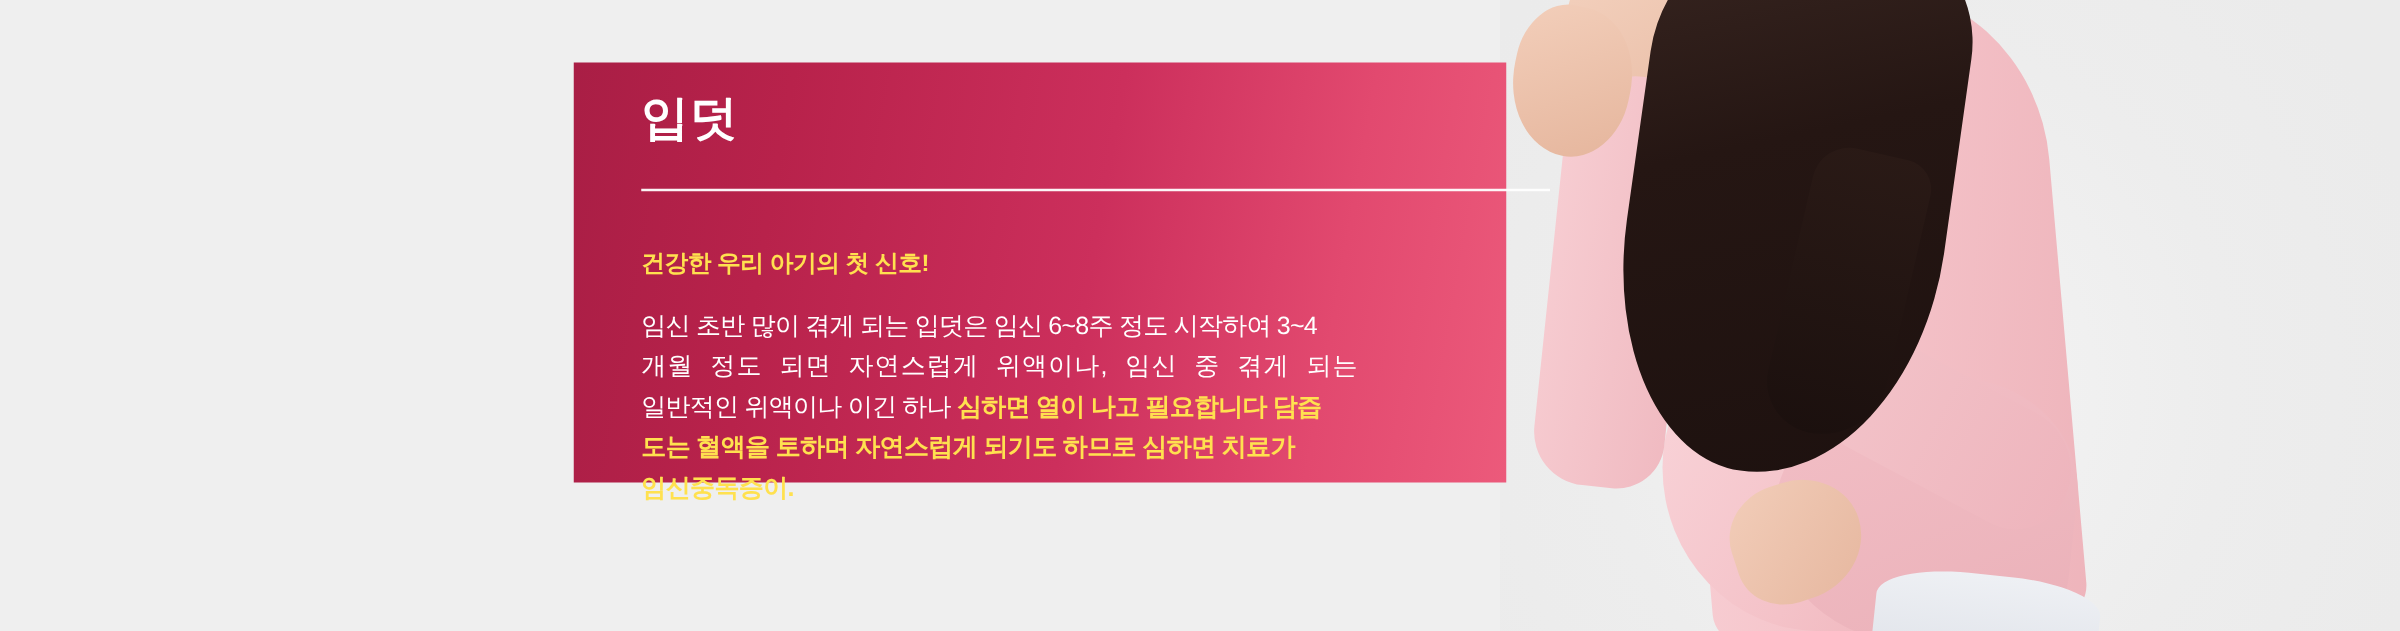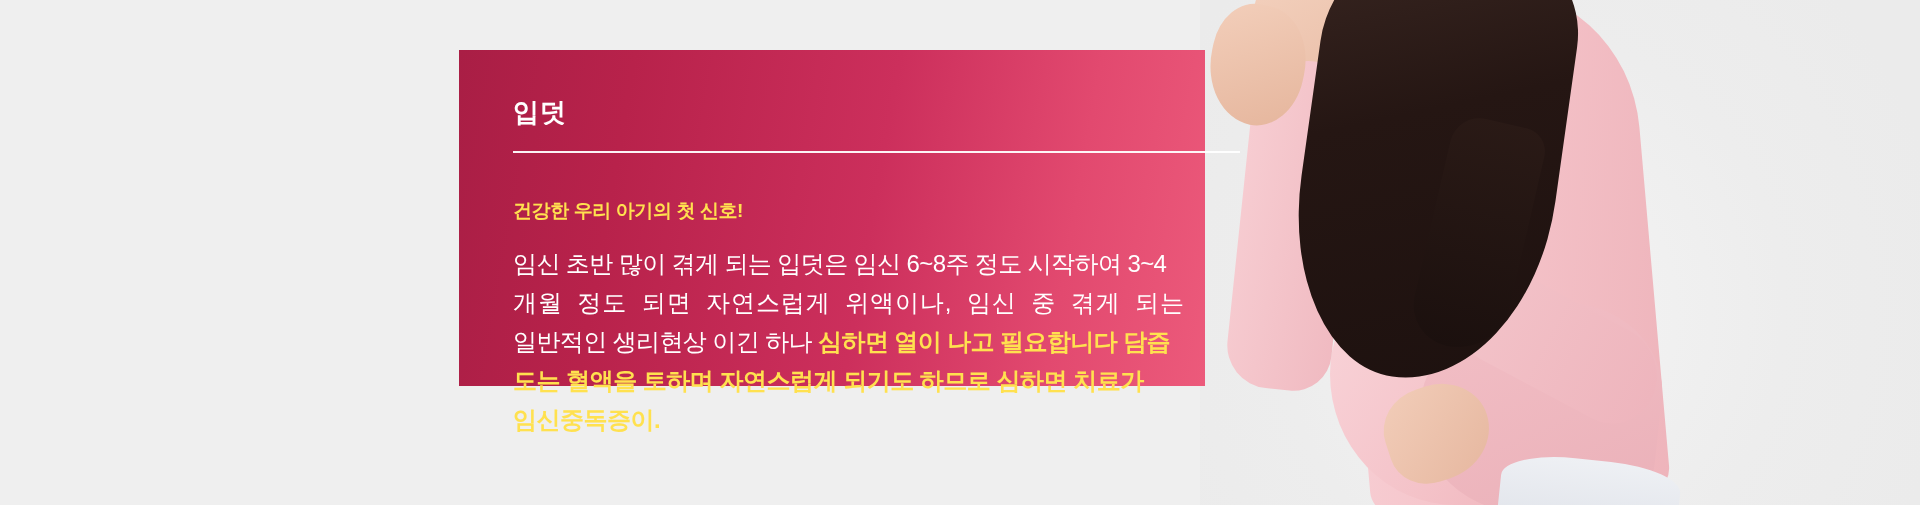--- a/index.html
+++ b/index.html
@@ -153,25 +153,24 @@
       #b8224b 22%,
       #cc2f5c 55%,
       #e2496f 80%,
       #ec5a7b 100%);
   }
 
   #card-title {
     position:absolute;
     left:54px; top:22px;
     color:#ffffff;
-    font-size:26px;
+    font-size:38px;
     font-weight:bold;
     letter-spacing:1px;
     line-height:1.25;
-    margin-top:24px;
   }
 
   
   #title-rule {
     position:absolute;
     left:513px; top:151px;
     width:727px; height:2px;
     background:#ffffff;
     opacity:.95;
   }
@@ -185,21 +184,21 @@
   #subtitle {
     color:#ffe14f;
     font-size:19px;
     font-weight:bold;
     letter-spacing:-.4px;
     margin-bottom:21px;
   }
 
   .para-line {
     color:#ffffff;
-    font-size:24px;
+    font-size:20px;
     line-height:1.62;
     letter-spacing:-.6px;
     white-space:nowrap;
   }
   .para-line.justify { letter-spacing:.9px; word-spacing:7px; }
   .hl { color:#ffe14f; font-weight:bold; }
   .para-line.allhl { color:#ffe14f; font-weight:bold; letter-spacing:-.5px; }
 </style>
 </head>
 <body>
@@ -231,21 +230,21 @@
 
       <div class="para-line">
         <span>임신 초반 많이 겪게 되는 입덧은 임신 6~8주 정도 시작하여 3~4</span>
       </div>
 
       <div class="para-line justify">
         <span>개월 정도 되면 자연스럽게 위액이나, 임신 중 겪게 되는</span>
       </div>
 
       <div class="para-line">
-        <span>일반적인 생리현상 이긴 하나 </span><span class="hl">심하면 열이 나고 필요합니다 담즙</span>
+        <span>일반적인 위액이나 이긴 하나 </span><span class="hl">심하면 열이 나고 필요합니다 담즙</span>
       </div>
 
       <div class="para-line allhl">
         <span>도는 혈액을 토하며 자연스럽게 되기도 하므로 심하면 치료가</span>
       </div>
 
       <div class="para-line allhl">
         <span>임신중독증이.</span>
       </div>
     </div>

